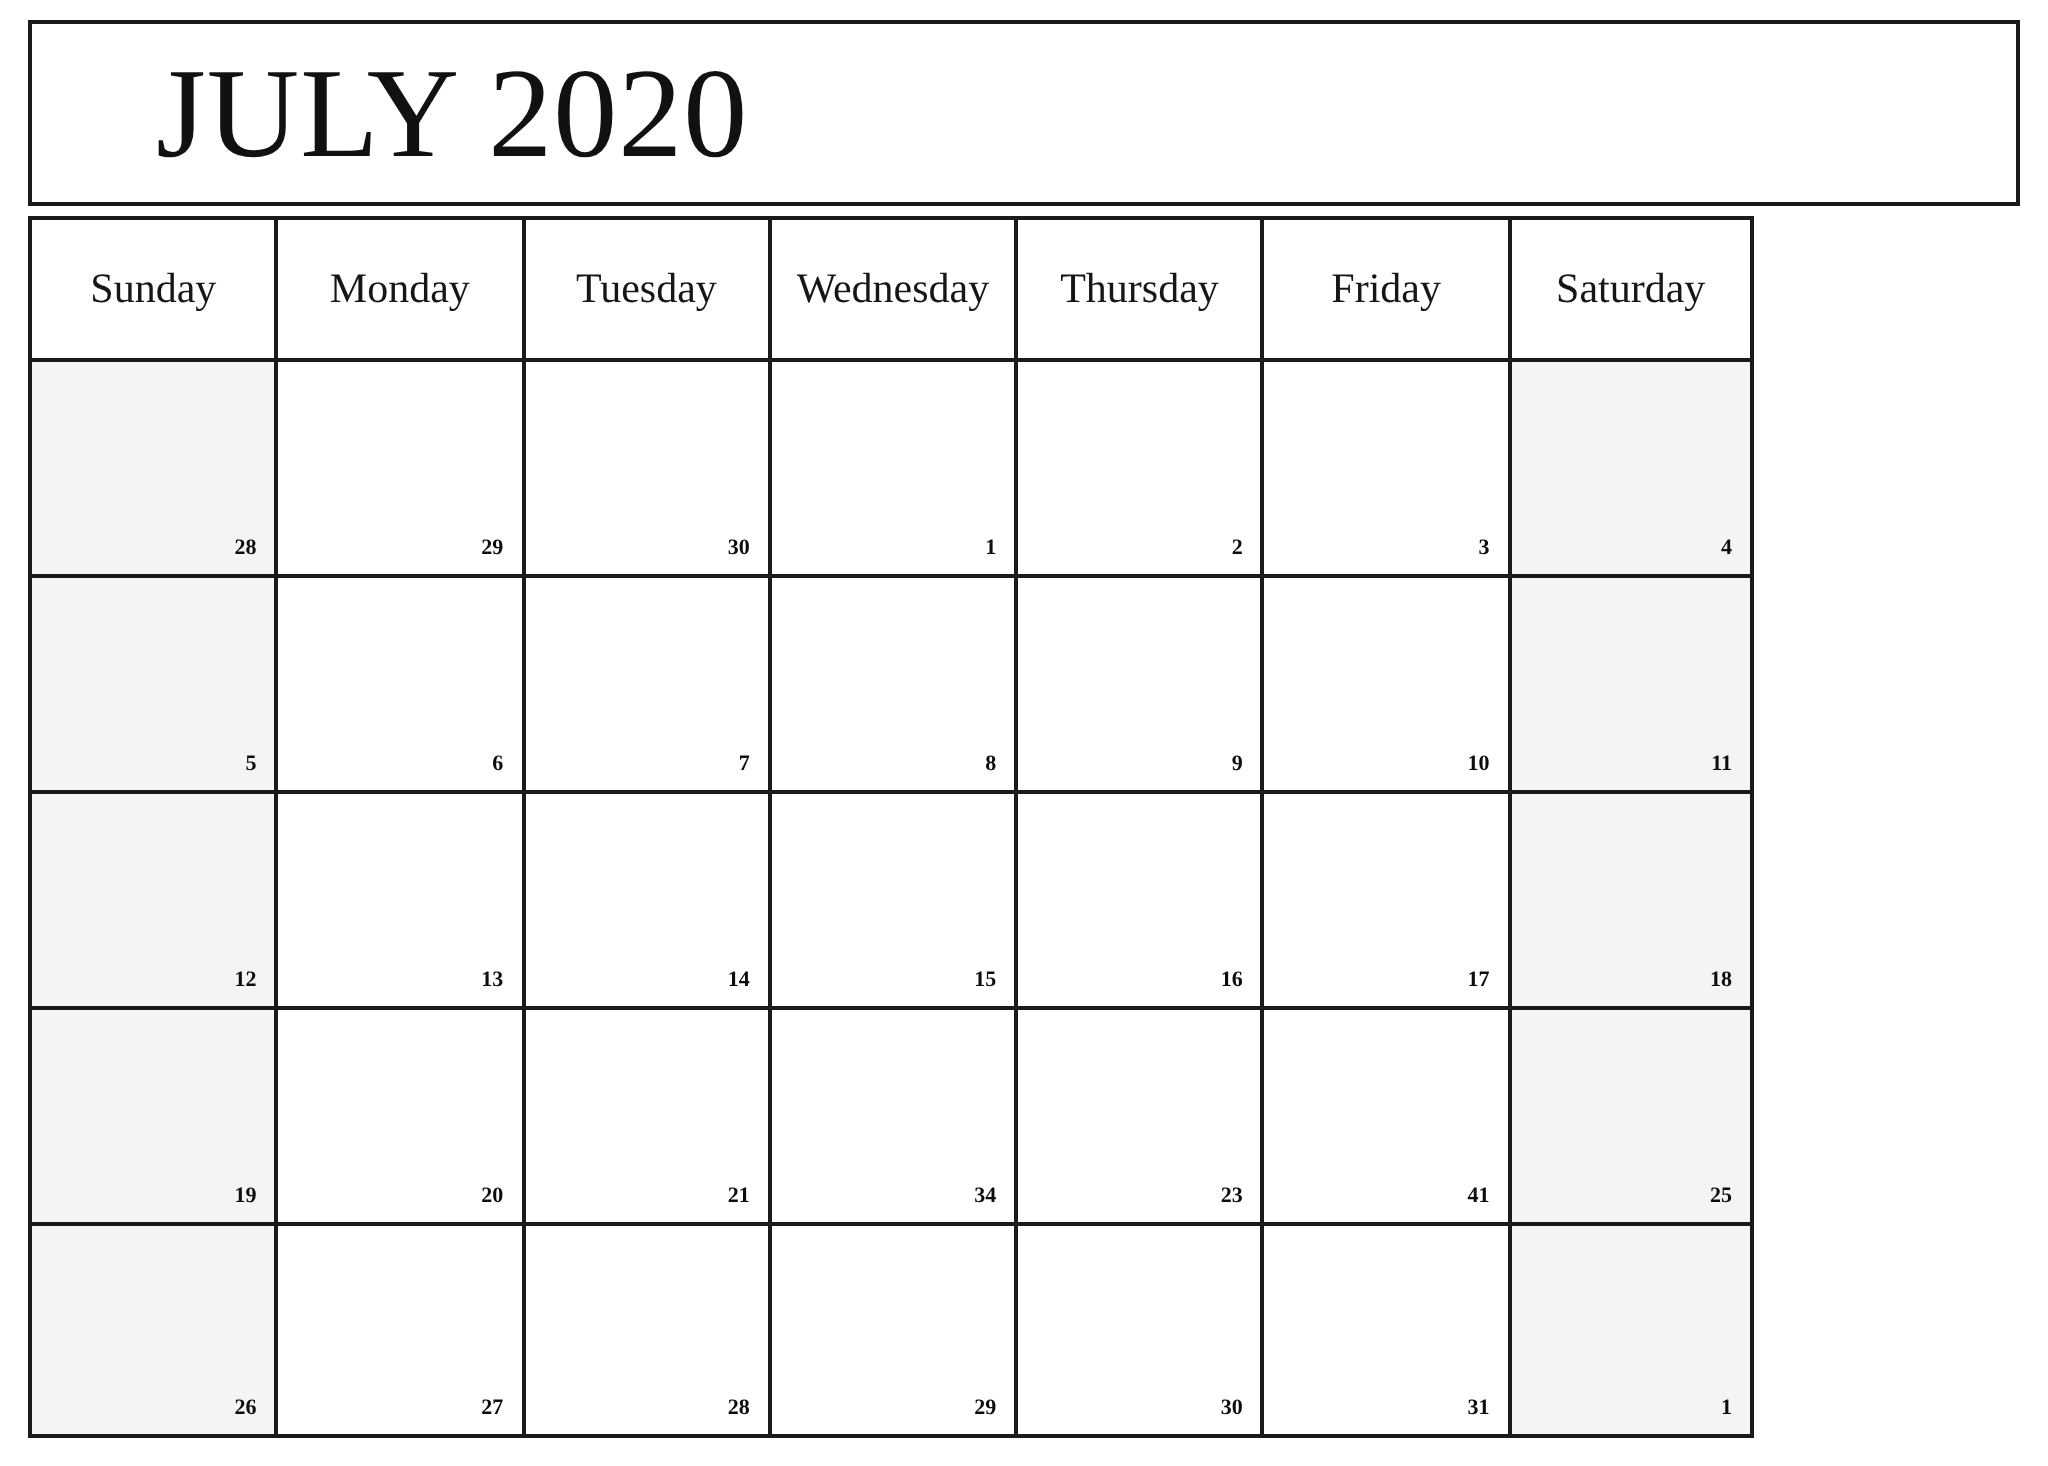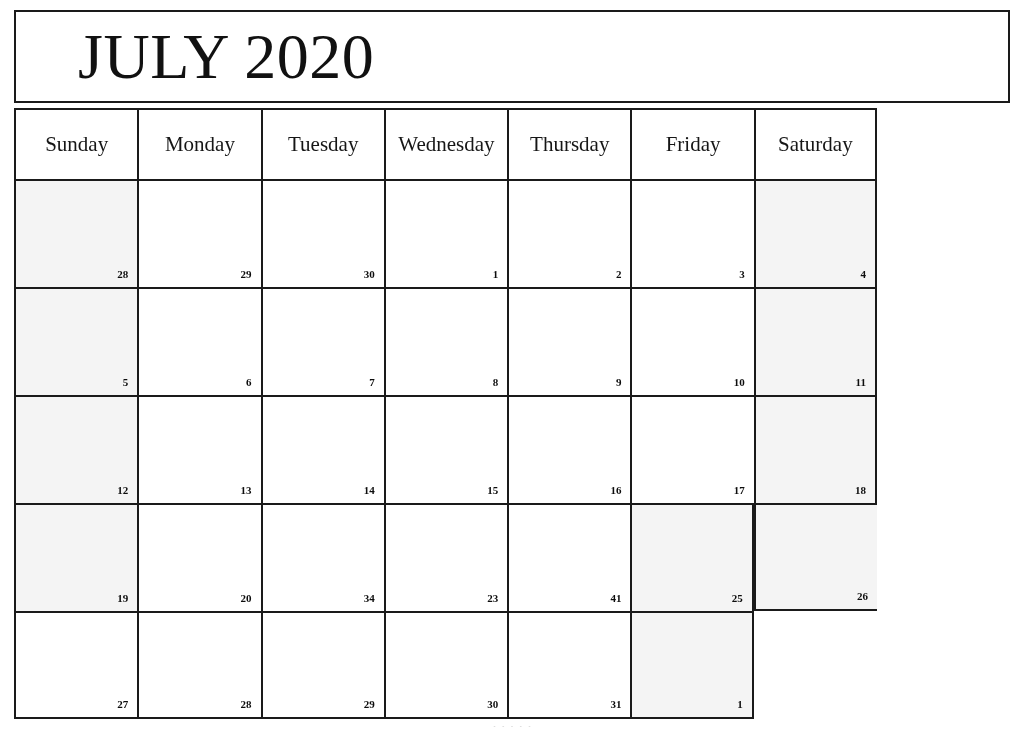--- a/index.html
+++ b/index.html
@@ -218,20 +218,23 @@
       <div class="daycell weekend last">
         <span class="daynum">18</span>
       </div>
       <div class="daycell weekend">
         <span class="daynum">19</span>
       </div>
       <div class="daycell">
         <span class="daynum">20</span>
       </div>
       <div class="daycell">
+        <span class="daynum">21</span>
+      </div>
+      <div class="daycell">
         <span class="daynum">34</span>
       </div>
       <div class="daycell">
         <span class="daynum">23</span>
       </div>
       <div class="daycell">
         <span class="daynum">41</span>
       </div>
       <div class="daycell weekend last">
         <span class="daynum">25</span>

